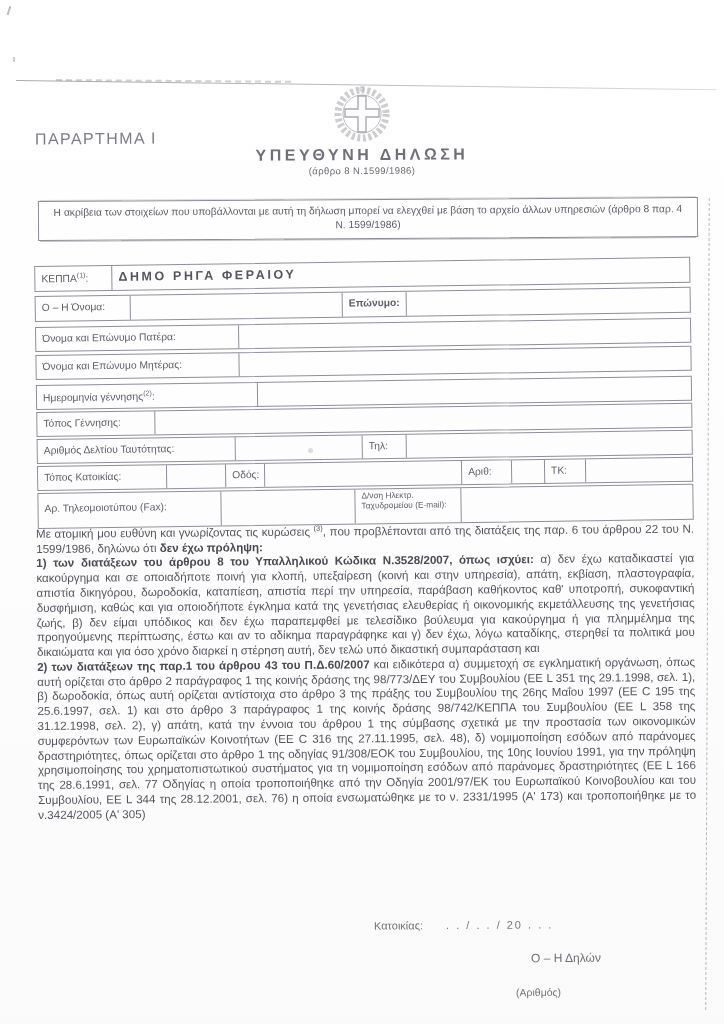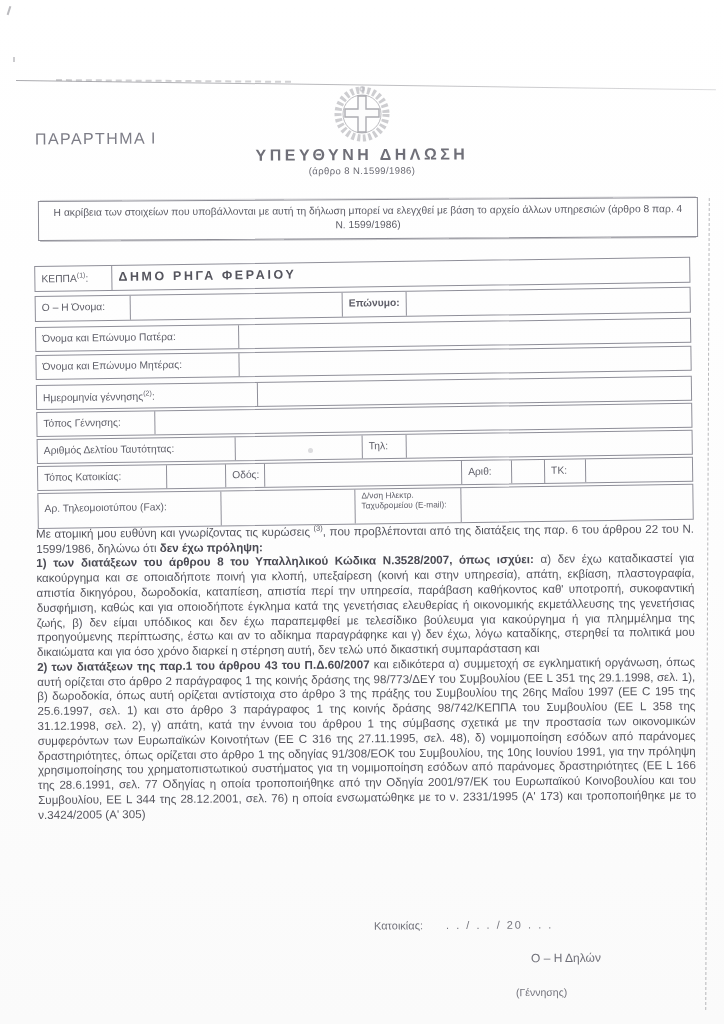--- a/index.html
+++ b/index.html
@@ -200,16 +200,16 @@
       <p><span>Με ατομική μου ευθύνη και γνωρίζοντας τις κυρώσεις </span><sup class="tsup">(3)</sup><span>, που προβλέπονται από της διατάξεις της παρ. 6 του άρθρου 22 του Ν. 1599/1986, δηλώνω ότι </span><b>δεν έχω πρόληψη:</b></p>
       <p><b>1) των διατάξεων του άρθρου 8 του Υπαλληλικού Κώδικα Ν.3528/2007, όπως ισχύει:</b><span> α) δεν έχω καταδικαστεί για κακούργημα και σε οποιαδήποτε ποινή για κλοπή, υπεξαίρεση (κοινή και στην υπηρεσία), απάτη, εκβίαση, πλαστογραφία, απιστία δικηγόρου, δωροδοκία, καταπίεση, απιστία περί την υπηρεσία, παράβαση καθήκοντος καθ' υποτροπή, συκοφαντική δυσφήμιση, καθώς και για οποιοδήποτε έγκλημα κατά της γενετήσιας ελευθερίας ή οικονομικής εκμετάλλευσης της γενετήσιας ζωής, β) δεν είμαι υπόδικος και δεν έχω παραπεμφθεί με τελεσίδικο βούλευμα για κακούργημα ή για πλημμέλημα της προηγούμενης περίπτωσης, έστω και αν το αδίκημα παραγράφηκε και γ) δεν έχω, λόγω καταδίκης, στερηθεί τα πολιτικά μου δικαιώματα και για όσο χρόνο διαρκεί η στέρηση αυτή, δεν τελώ υπό δικαστική συμπαράσταση και</span></p>
       <p><b>2) των διατάξεων της παρ.1 του άρθρου 43 του Π.Δ.60/2007</b><span> και ειδικότερα α) συμμετοχή σε εγκληματική οργάνωση, όπως αυτή ορίζεται στο άρθρο 2 παράγραφος 1 της κοινής δράσης της 98/773/ΔΕΥ του Συμβουλίου (ΕΕ L 351 της 29.1.1998, σελ. 1), β) δωροδοκία, όπως αυτή ορίζεται αντίστοιχα στο άρθρο 3 της πράξης του Συμβουλίου της 26ης Μαΐου 1997 (ΕΕ C 195 της 25.6.1997, σελ. 1) και στο άρθρο 3 παράγραφος 1 της κοινής δράσης 98/742/ΚΕΠΠΑ του Συμβουλίου (ΕΕ L 358 της 31.12.1998, σελ. 2), γ) απάτη, κατά την έννοια του άρθρου 1 της σύμβασης σχετικά με την προστασία των οικονομικών συμφερόντων των Ευρωπαϊκών Κοινοτήτων (ΕΕ C 316 της 27.11.1995, σελ. 48), δ) νομιμοποίηση εσόδων από παράνομες δραστηριότητες, όπως ορίζεται στο άρθρο 1 της οδηγίας 91/308/ΕΟΚ του Συμβουλίου, της 10ης Ιουνίου 1991, για την πρόληψη χρησιμοποίησης του χρηματοπιστωτικού συστήματος για τη νομιμοποίηση εσόδων από παράνομες δραστηριότητες (ΕΕ L 166 της 28.6.1991, σελ. 77 Οδηγίας η οποία τροποποιήθηκε από την Οδηγία 2001/97/ΕΚ του Ευρωπαϊκού Κοινοβουλίου και του Συμβουλίου, ΕΕ L 344 της 28.12.2001, σελ. 76) η οποία ενσωματώθηκε με το ν. 2331/1995 (Α' 173) και τροποποιήθηκε με το ν.3424/2005 (Α' 305)</span></p>
     </div>
 
     <div class="f-date">
       <span>Κατοικίας:</span>
       <span class="val">. . / . . / 20 . . .</span>
     </div>
     <div class="f-declarant">Ο – Η Δηλών</div>
-    <div class="f-signature">(Γέννησης)</div>
+    <div class="f-signature">(Αριθμός)</div>
 
   </div>
 </div>
 
 </body></html>

